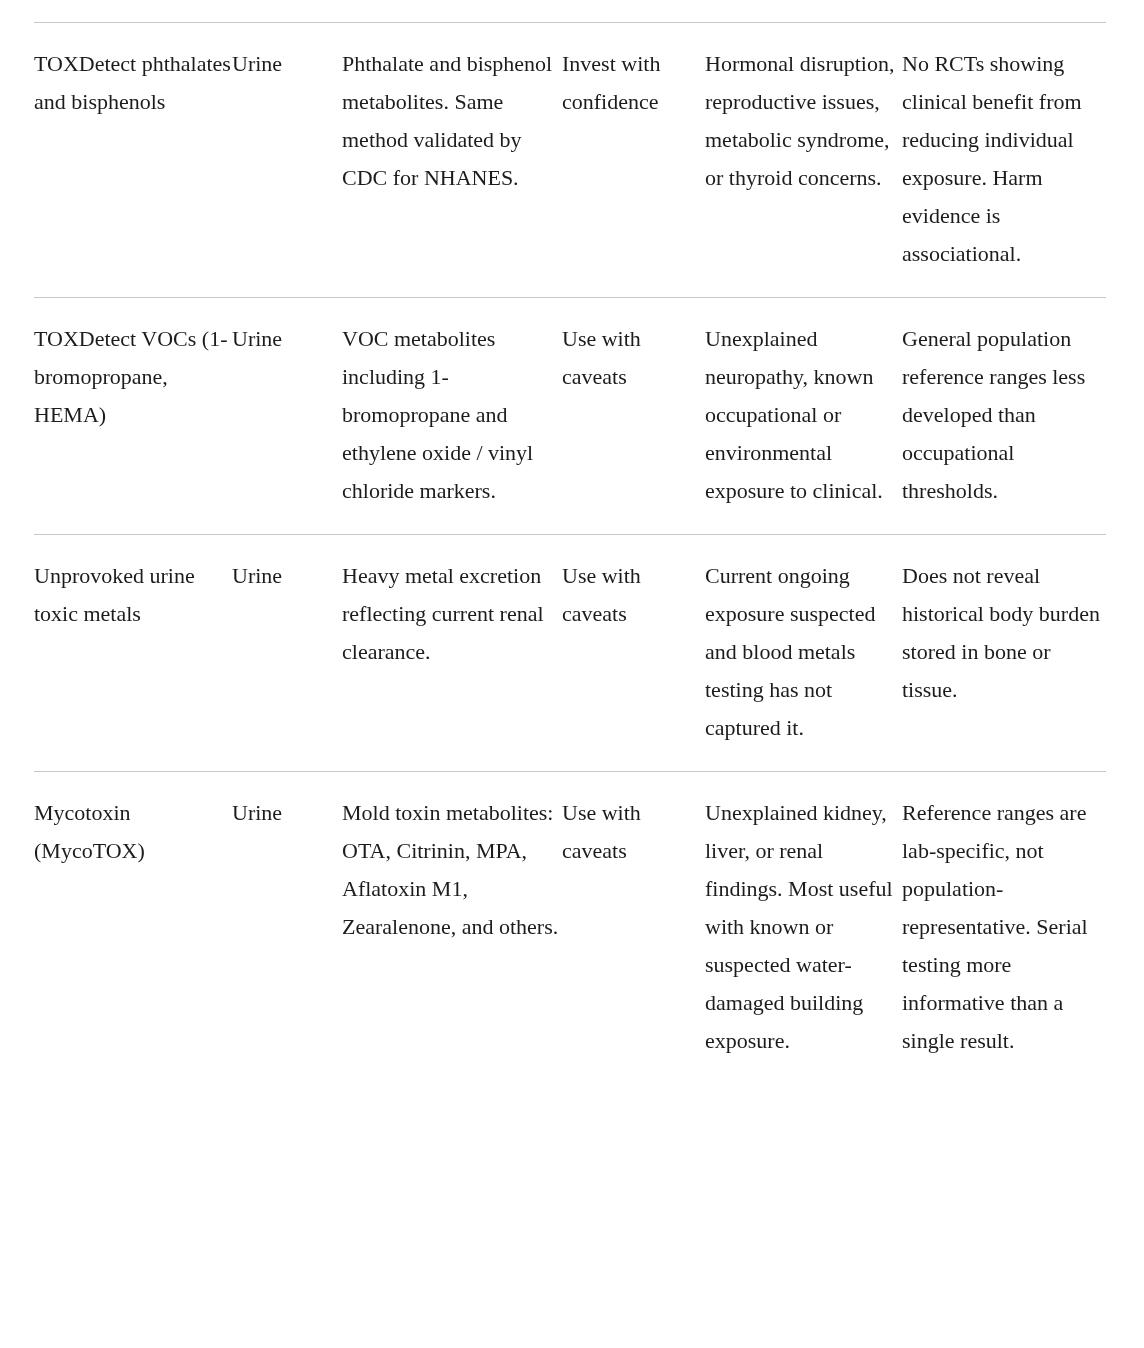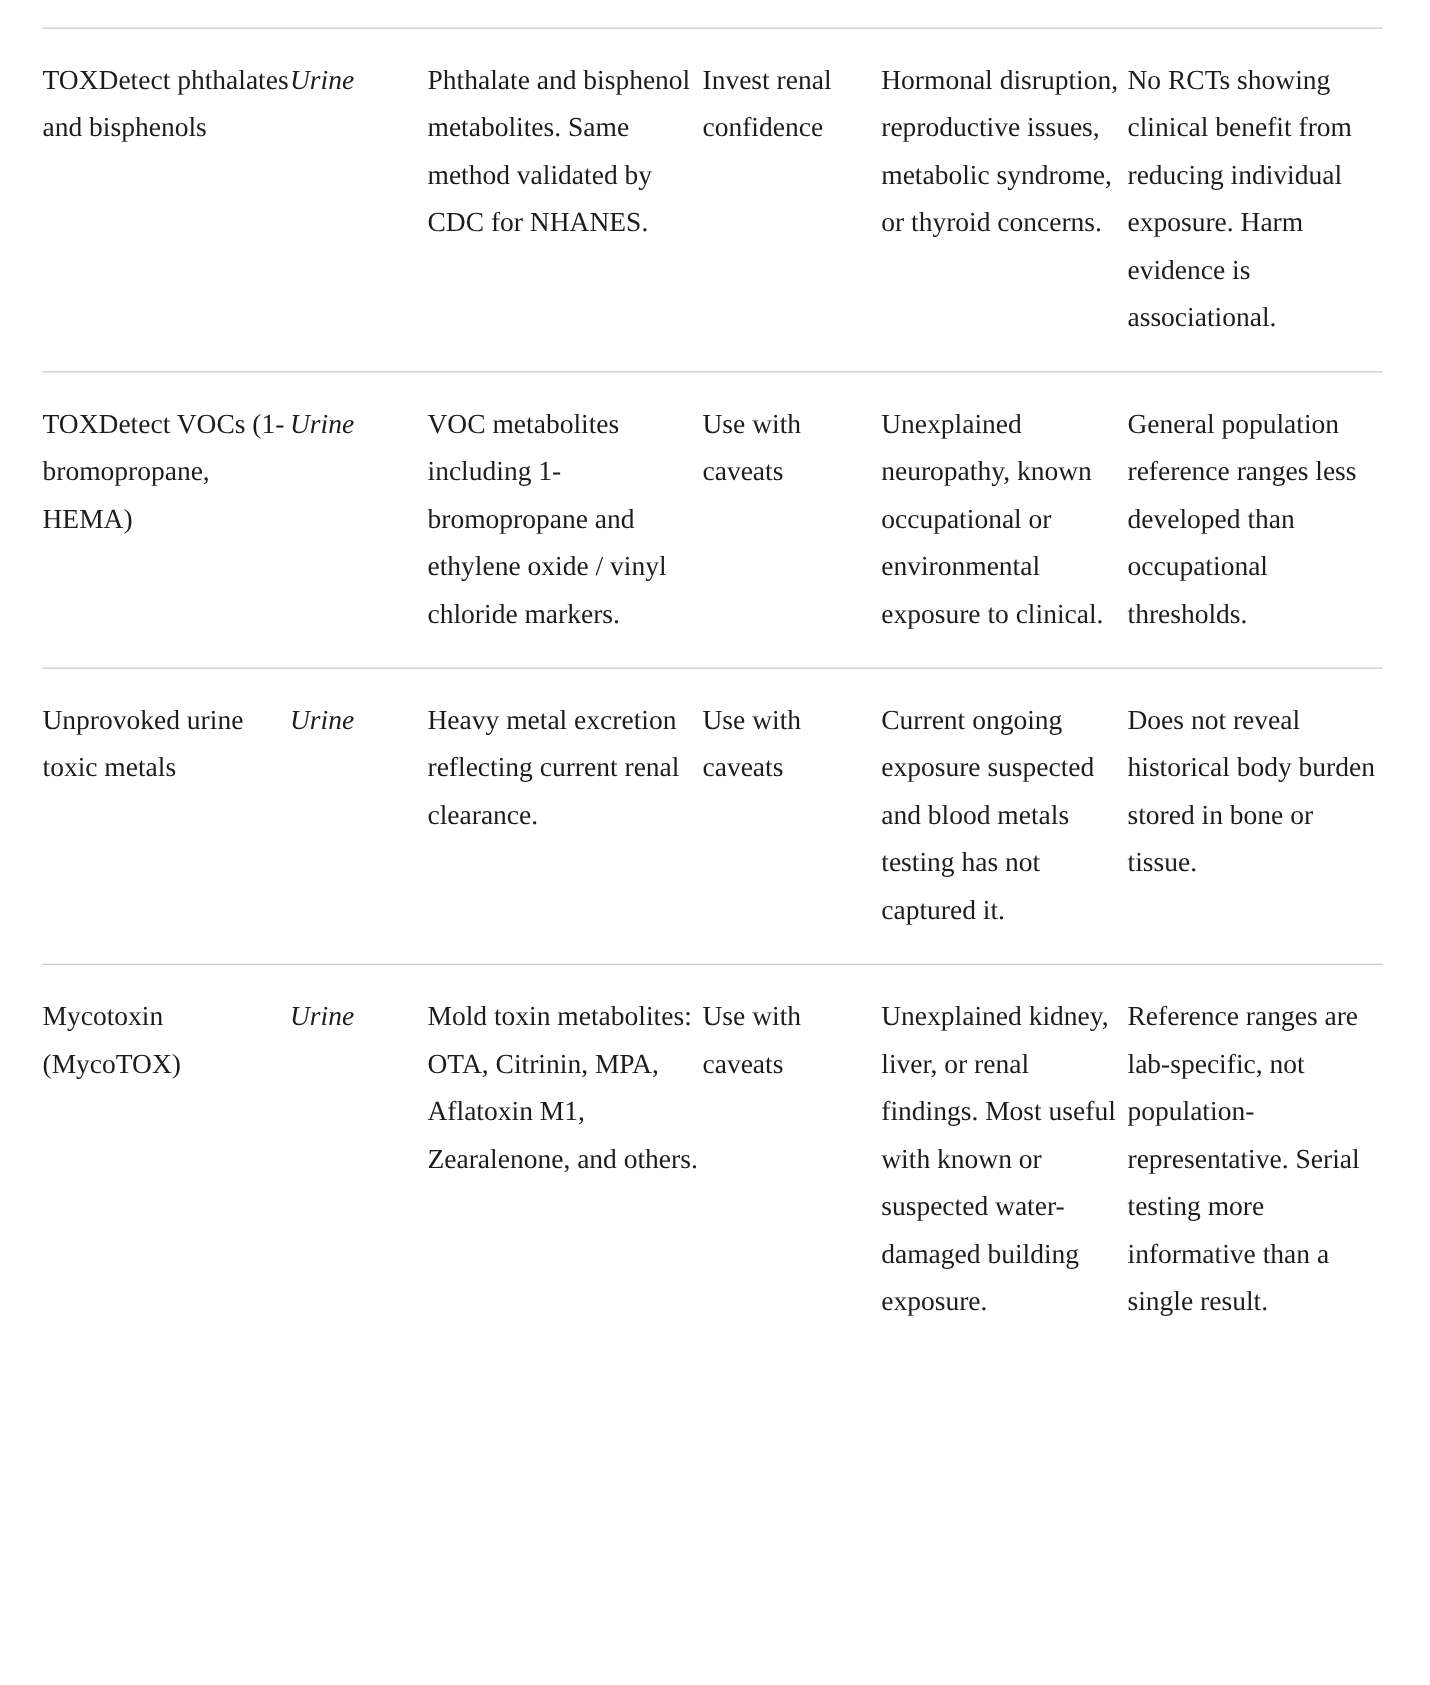--- a/index.html
+++ b/index.html
@@ -46,21 +46,21 @@
 
   
   col.c-test      { width: 198px; }
   col.c-specimen  { width: 110px; }
   col.c-what      { width: 220px; }
   col.c-verdict   { width: 143px; }
   col.c-when      { width: 197px; }
   col.c-limits    { width: 204px; }
 
   .cell-pad-test     { padding-right: 26px; }
-  .cell-pad-specimen { padding-right: 18px; font-style: italic; }
+  .cell-pad-specimen { padding-right: 18px; }
   .cell-pad-what     { padding-right: 30px; margin-top: 40px; }
   .cell-pad-verdict  { padding-right: 18px; }
   .cell-pad-when     { padding-right: 28px; }
   .cell-pad-limits   { padding-right: 6px; margin-left: 40px; }
 
   .cell-text {
     display: block;
   }
 </style>
 </head>
@@ -83,21 +83,21 @@
         <td class="cell-pad-test">
           <span class="cell-text">TOXDetect phthalates and bisphenols</span>
         </td>
         <td class="cell-pad-specimen">
           <span class="cell-text">Urine</span>
         </td>
         <td class="cell-pad-what">
           <span class="cell-text">Phthalate and bisphenol metabolites. Same method validated by CDC for NHANES.</span>
         </td>
         <td class="cell-pad-verdict">
-          <span class="cell-text">Invest renal confidence</span>
+          <span class="cell-text">Invest with confidence</span>
         </td>
         <td class="cell-pad-when">
           <span class="cell-text">Hormonal disruption, reproductive issues, metabolic syndrome, or thyroid concerns.</span>
         </td>
         <td class="cell-pad-limits">
           <span class="cell-text">No RCTs showing clinical benefit from reducing individual exposure. Harm evidence is associational.</span>
         </td>
       </tr>
 
       <tr class="data-row">

